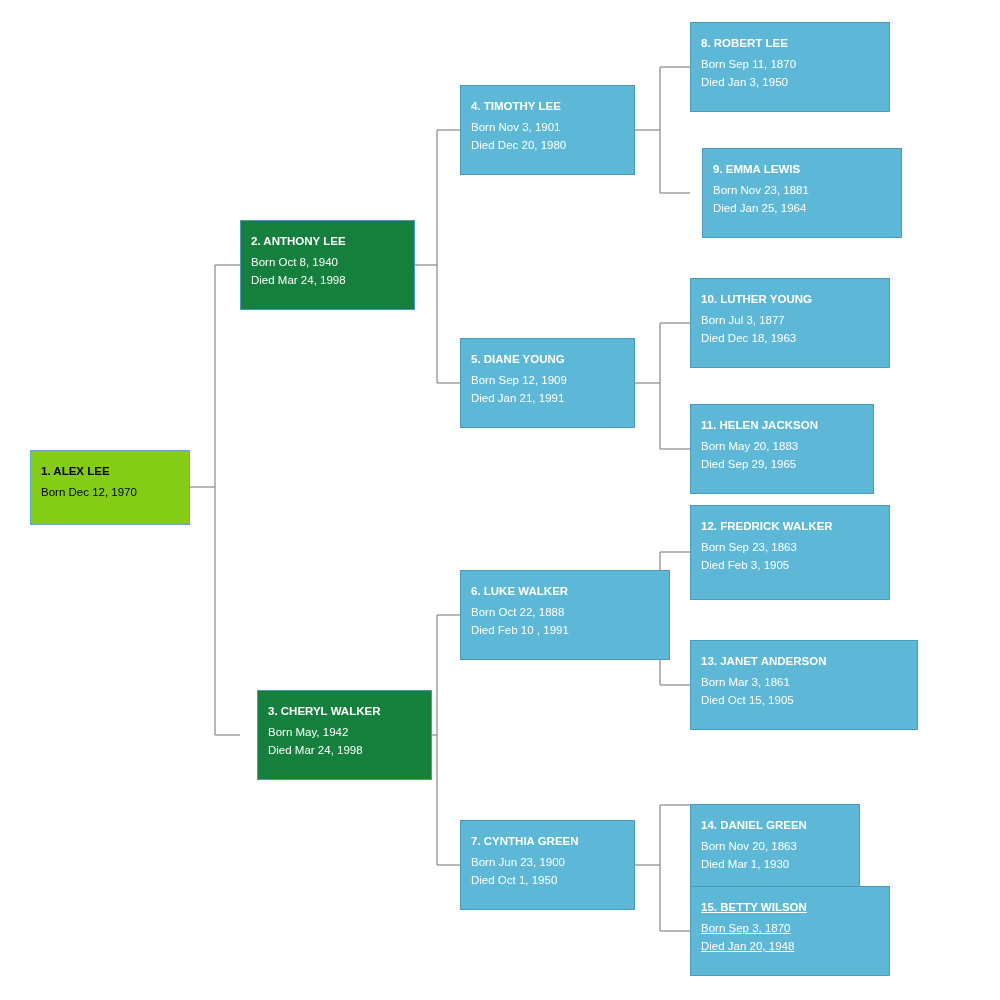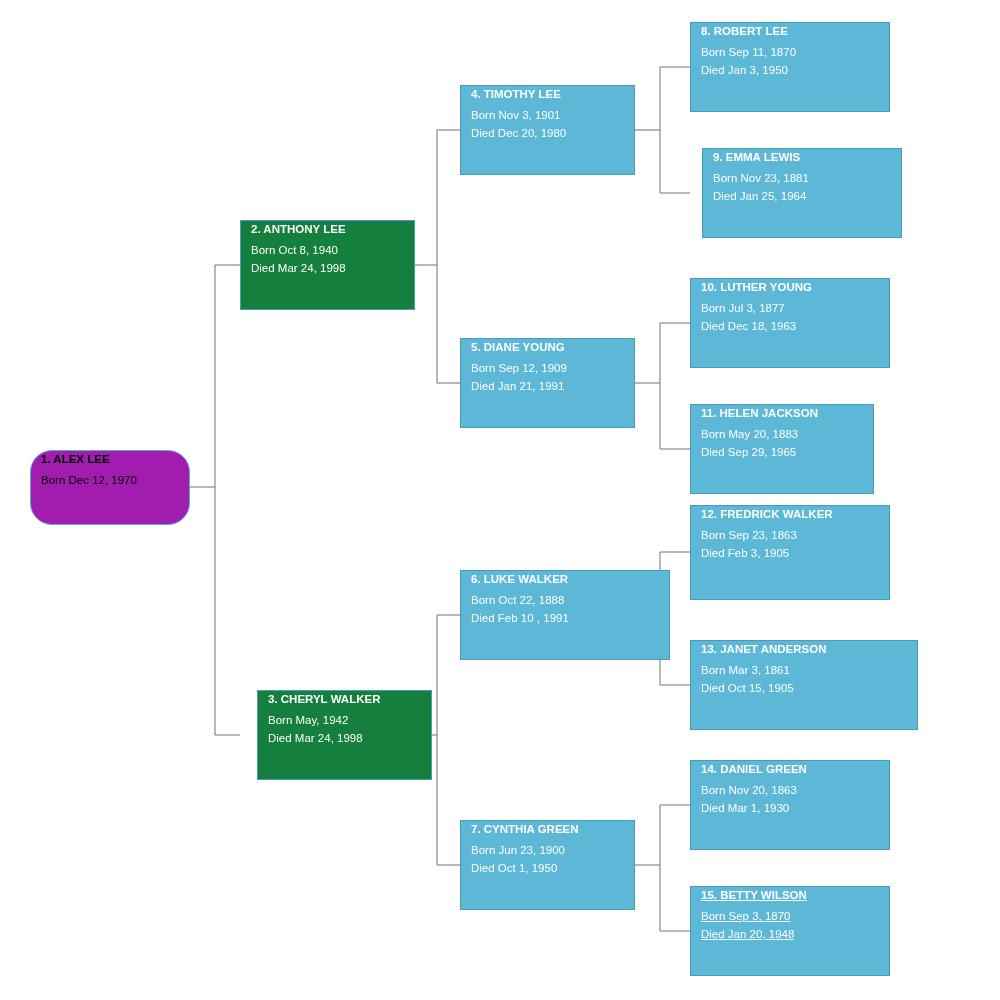--- a/index.html
+++ b/index.html
@@ -14,28 +14,27 @@
     }
     .tree-container {
       position: absolute;
       top: 0; left: 0;
       width: 1000px;
       height: 1000px;
     }
     .node {
       position: absolute;
       border: 1px solid #5aabcc;
-      padding: 0 10px;
+      padding: 12px 10px;
       font-size: 11.5px;
       line-height: 1.5;
     }
     .node-gen1 {
-      background: #a21caf;
+      background: #84cc16;
       border-color: #5aabcc;
-      border-radius: 22px;
     }
     .node-gen2 {
       background: #15803d;
       border-color: #4a9ab8;
       color: #fff;
     }
     .node-gen3 {
       background: #5db8d8;
       border-color: #4a9ab8;
       color: #fff;
@@ -195,21 +194,21 @@
         <div>Died Feb 3, 1905</div>
       </div>
     </div>
     <div class="node node-gen4" style="left: 690px; top: 640px; width: 228px; min-height: 90px;">
       <span class="node-name">13. JANET ANDERSON</span>
       <div class="node-dates">
         <div>Born Mar 3, 1861</div>
         <div>Died Oct 15, 1905</div>
       </div>
     </div>
-    <div class="node node-gen4" style="left: 690px; top: 760px; width: 200px; min-height: 90px;">
+    <div class="node node-gen4" style="left: 690px; top: 804px; width: 170px; min-height: 90px;">
       <span class="node-name">14. DANIEL GREEN</span>
       <div class="node-dates">
         <div>Born Nov 20, 1863</div>
         <div>Died Mar 1, 1930</div>
       </div>
     </div>
     <div class="node node-gen4" style="left: 690px; top: 886px; width: 200px; min-height: 90px; text-decoration: underline;">
       <span class="node-name">15. BETTY WILSON</span>
       <div class="node-dates">
         <div>Born Sep 3, 1870</div>

